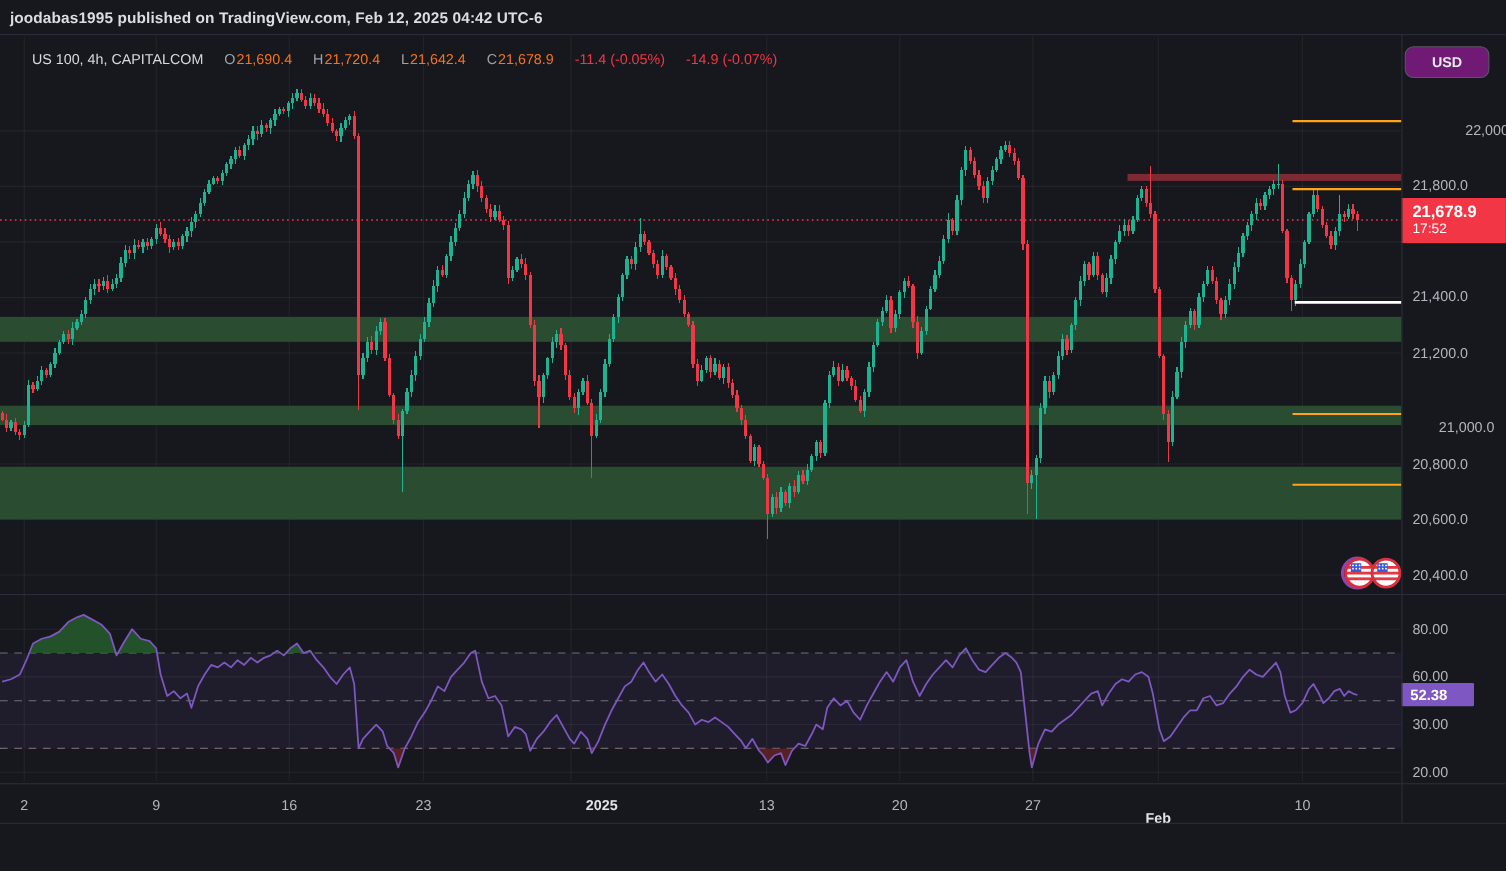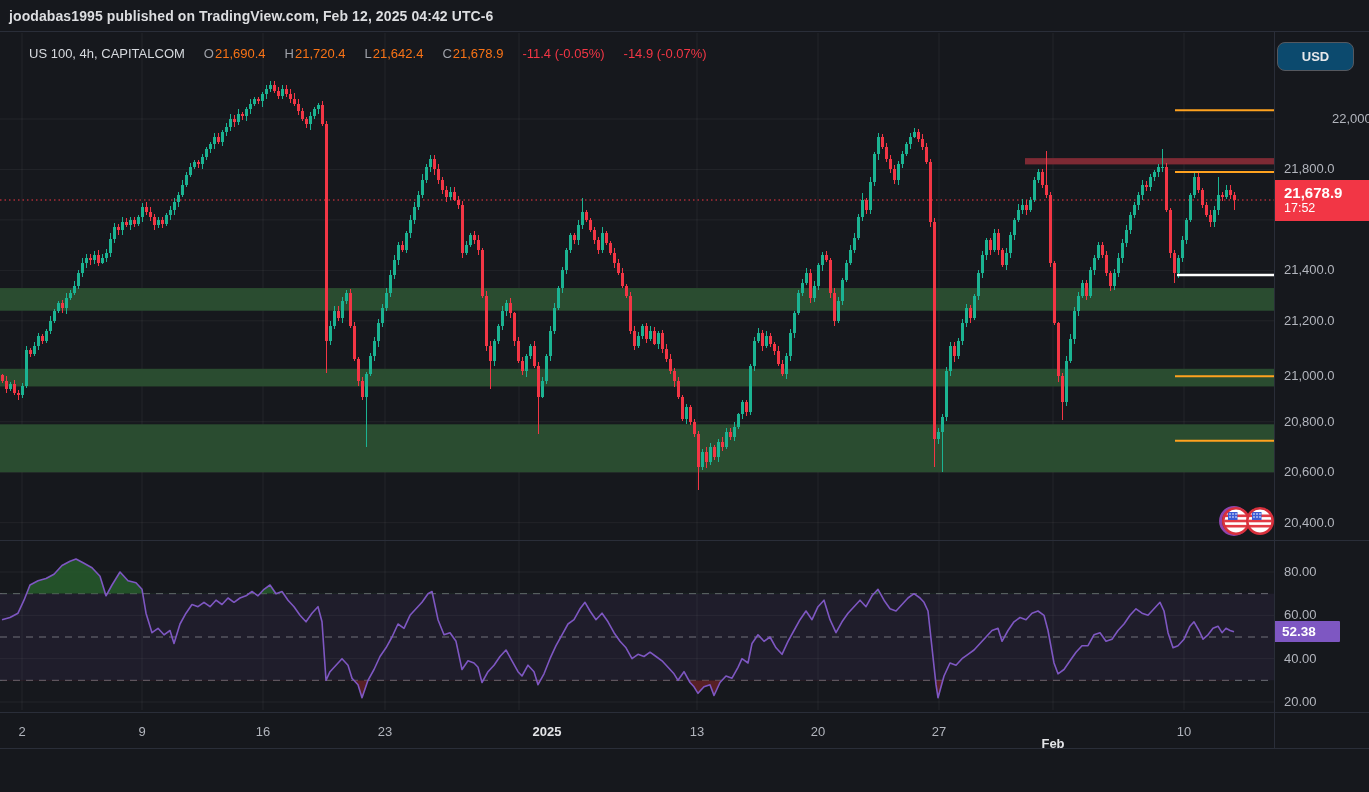--- a/index.html
+++ b/index.html
@@ -8,21 +8,21 @@
   #stage{position:relative;width:1369px;height:792px;background:#16181d;}
   #topbar{left:0;top:0;width:1369px;height:31px;display:flex;align-items:center;}
   #topbar .t{color:#dcdde0;font-size:14px;font-weight:700;padding-left:9px;letter-spacing:.1px;}
   #chart-svg{left:0;top:0;width:1369px;height:792px;}
   #legend{left:29px;top:46px;display:flex;align-items:center;gap:19px;font-size:13px;white-space:nowrap;}
   #legend .sym{color:#d6d9de;}
   #legend .k{color:#9ea1a8;margin-right:1px;}
   #legend .v{color:#f97316;}
   #legend .chg{color:#f23645;}
   .ohlc-pair{display:inline-flex;}
-  #usd-btn{left:1277px;top:42px;width:75px;height:27px;background:#0c4a6e;border:1px solid #55585f;
+  #usd-btn{left:1277px;top:42px;width:75px;height:27px;background:#701a75;border:1px solid #55585f;
     border-radius:8px;color:#e8e9eb;font-size:13px;font-weight:700;display:flex;align-items:center;justify-content:center;}
   .axis-label{position:absolute;left:1284px;color:#b2b5bd;font-size:13px;height:16px;line-height:16px;}
   .time-label{position:absolute;top:724px;transform:translateX(-50%);color:#b2b5bd;font-size:13px;}
   .time-label.strong{color:#e3e4e7;font-weight:700;}
   #last-price-box{left:1274px;top:180px;width:95px;height:41px;background:#f23645;color:#fff;
     padding-left:10px;display:flex;flex-direction:column;justify-content:center;}
   #last-price-box .p{font-size:15px;font-weight:700;line-height:17px;}
   #last-price-box .c{font-size:12.5px;line-height:15px;}
   #rsi-box{left:1274px;top:622px;width:58px;height:21px;background:#7e57c2;color:#fff;font-size:13.5px;
     font-weight:700;display:flex;align-items:center;padding-left:8px;border-radius:1px;}
@@ -734,29 +734,29 @@
     <span class="chg">-14.9 (-0.07%)</span>
   </div>
 
   <div id="usd-btn" class="abs">USD</div>
 
   <div id="price-axis">
       <div class="axis-label" style="top: 111px; margin-left: 48px;">22,000.0</div>
       <div class="axis-label" style="top: 161.463px;">21,800.0</div>
       <div class="axis-label" style="top: 262.387px;">21,400.0</div>
       <div class="axis-label" style="top: 312.85px;">21,200.0</div>
-      <div class="axis-label" style="top: 368px;">21,000.0</div>
+      <div class="axis-label" style="top: 381px; margin-left: 24px;">21,000.0</div>
       <div class="axis-label" style="top: 413.775px;">20,800.0</div>
       <div class="axis-label" style="top: 464.238px;">20,600.0</div>
       <div class="axis-label" style="top: 514.7px;">20,400.0</div>
     </div>
   <div id="rsi-axis">
       <div class="axis-label" style="top: 564px;">80.00</div>
       <div class="axis-label" style="top: 607.333px;">60.00</div>
-      <div class="axis-label" style="top: 650.667px;">40.00</div>
+      <div class="axis-label" style="top: 650.667px;">30.00</div>
       <div class="axis-label" style="top: 694px;">20.00</div>
     </div>
   <div id="time-axis">
       <div class="time-label" style="left: 22px;">2</div>
       <div class="time-label" style="left: 142px;">9</div>
       <div class="time-label" style="left: 263px;">16</div>
       <div class="time-label" style="left: 385px;">23</div>
       <div class="time-label strong" style="left: 519px; margin-left: 28px;">2025</div>
       <div class="time-label" style="left: 697px;">13</div>
       <div class="time-label" style="left: 818px;">20</div>

